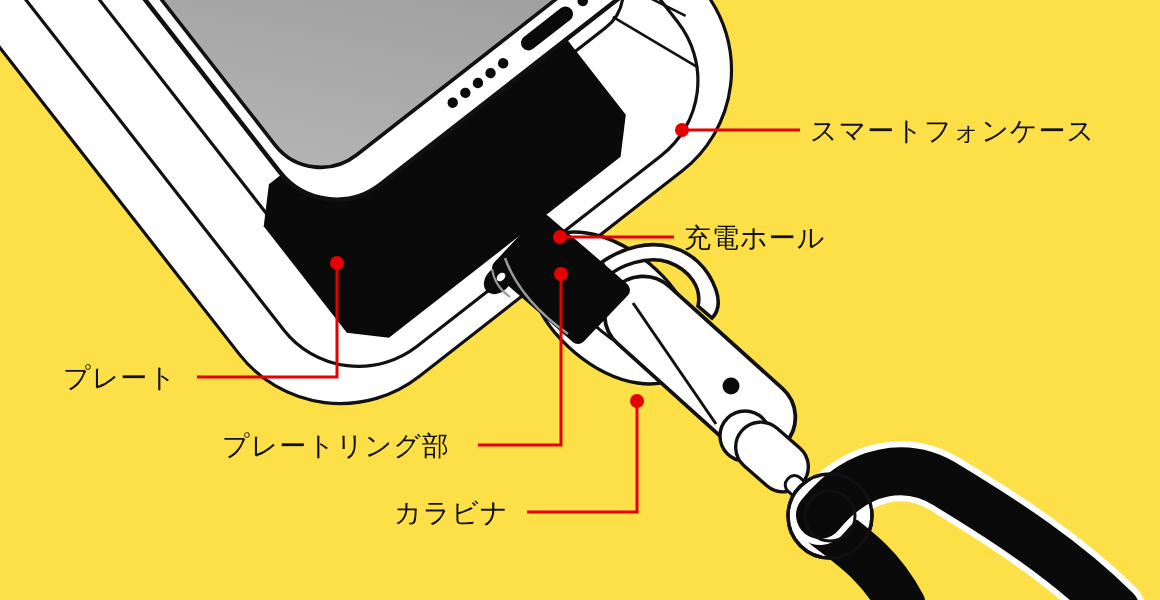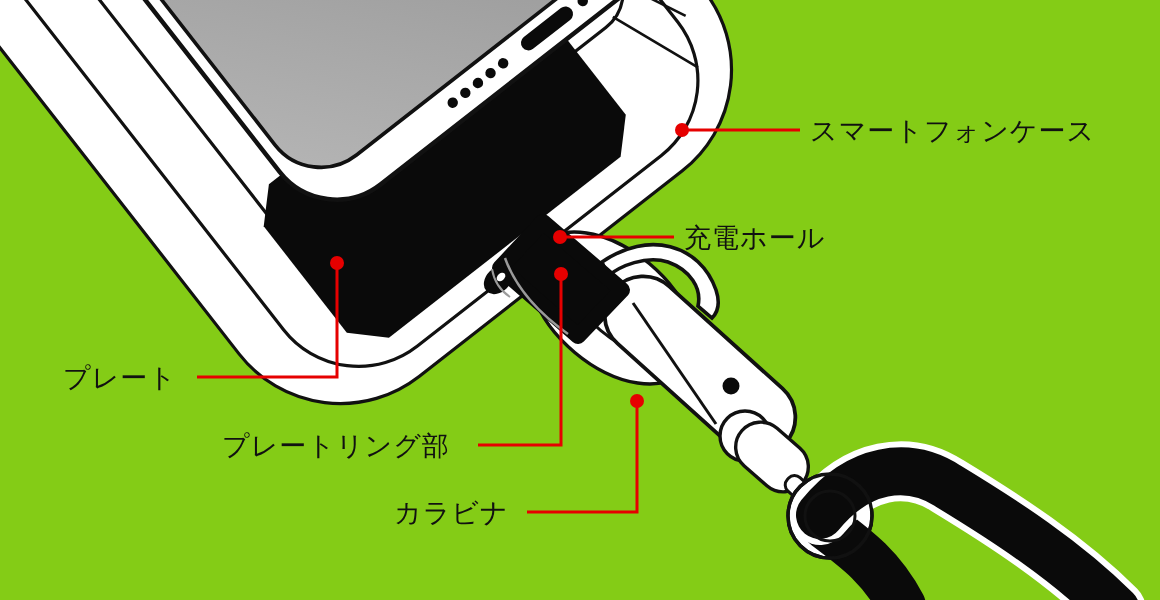--- a/index.html
+++ b/index.html
@@ -1,16 +1,16 @@
 <!DOCTYPE html>
 <html><head>
 <meta charset="utf-8">
 <style>
   html,body{margin:0;padding:0;background:#ffffff;}
-  .stage{position:relative;width:1160px;height:600px;background:#84cc16;overflow:hidden;}
+  .stage{position:relative;width:1160px;height:600px;background:#fde047;overflow:hidden;}
   svg{display:block;}
   text.lbl{
     font-family:"Liberation Sans", sans-serif;
     font-size:27px;
     letter-spacing:1px;
     fill:#111111;
   }
 </style>
 </head>
 <body>

